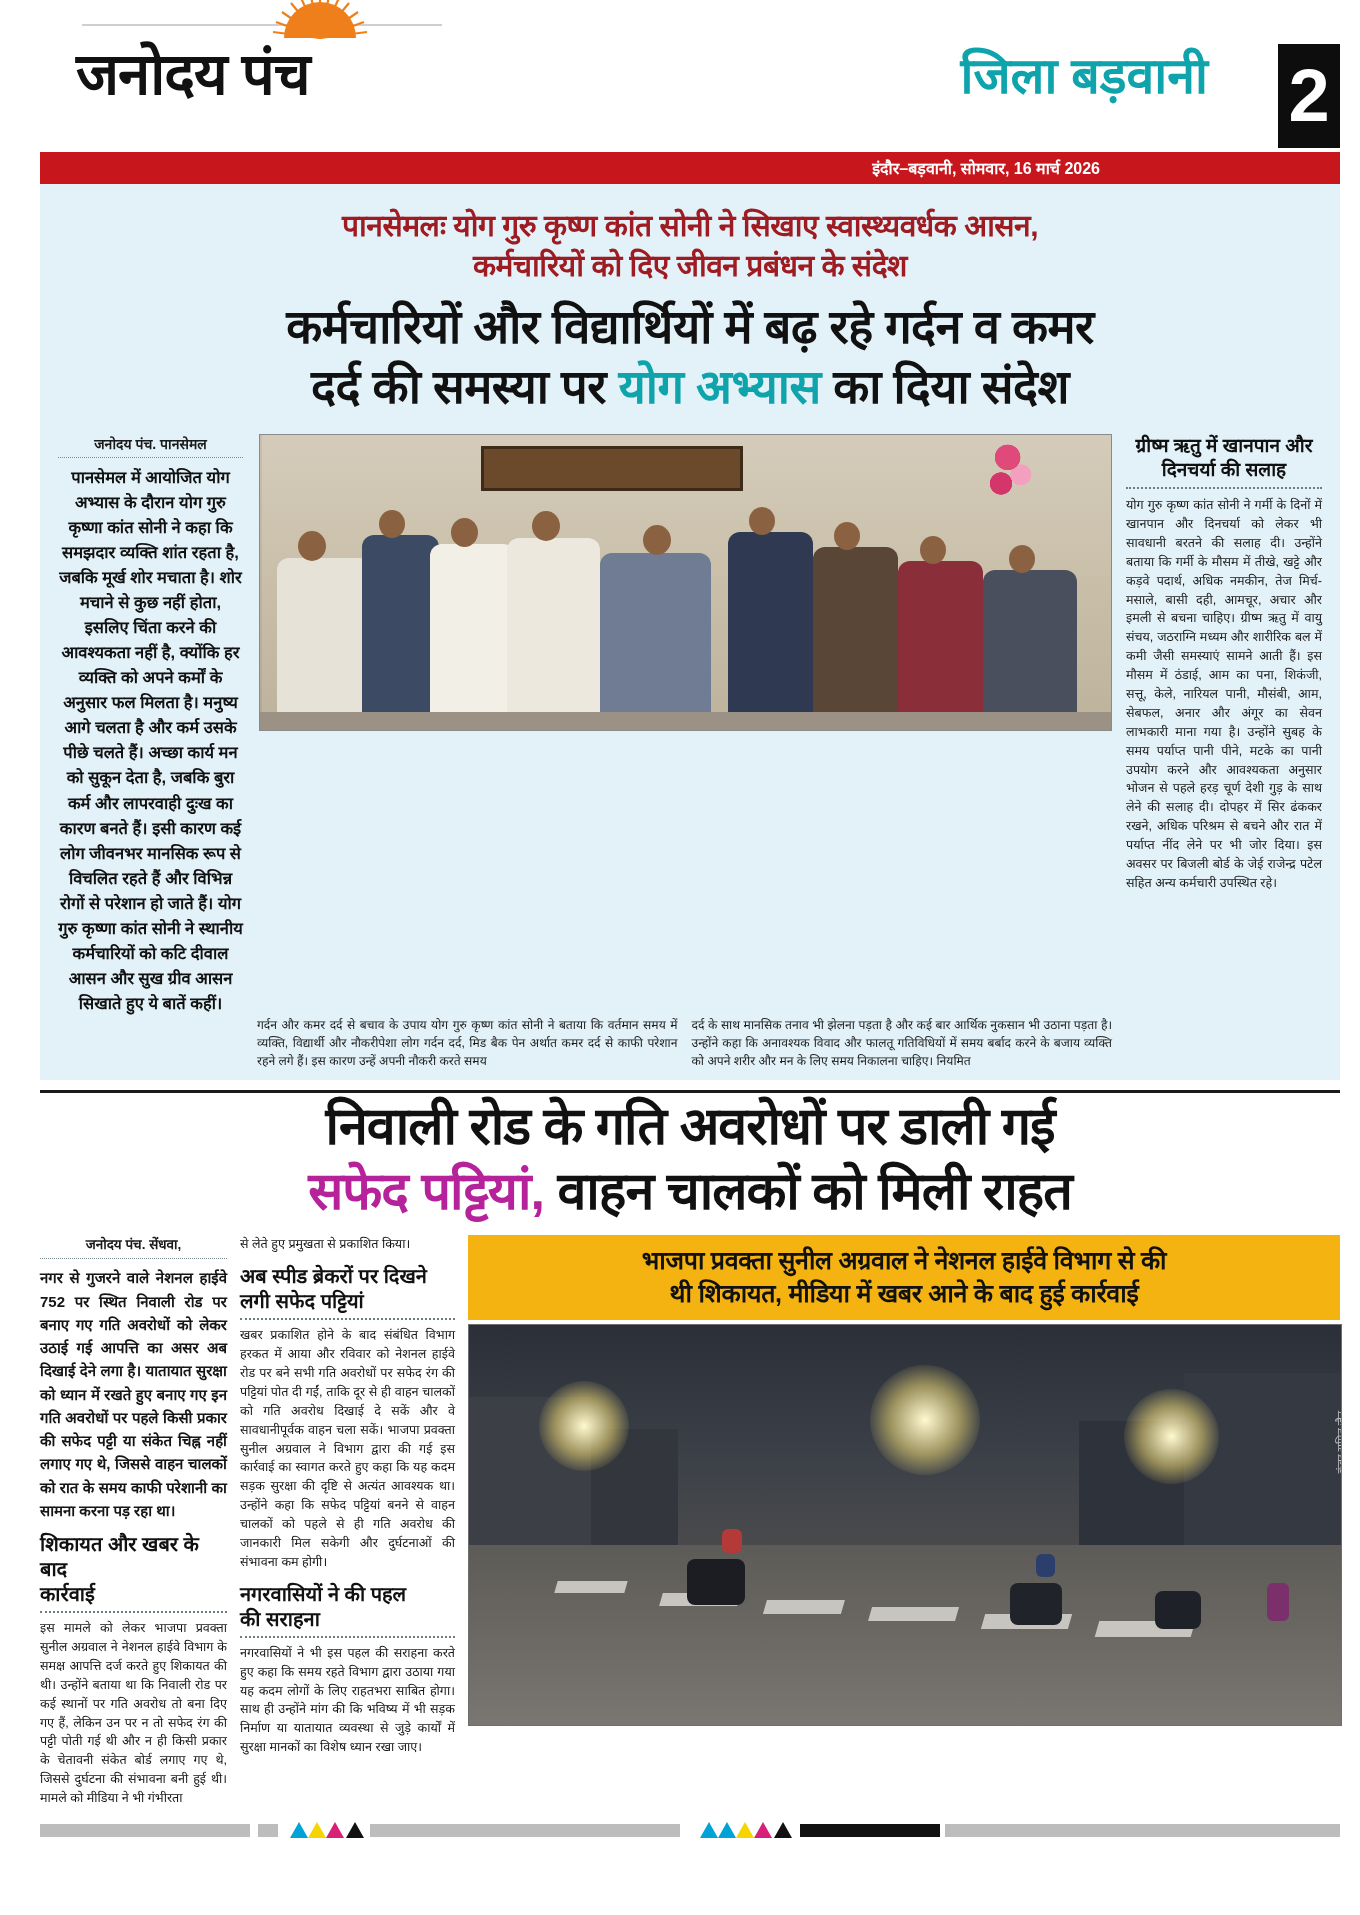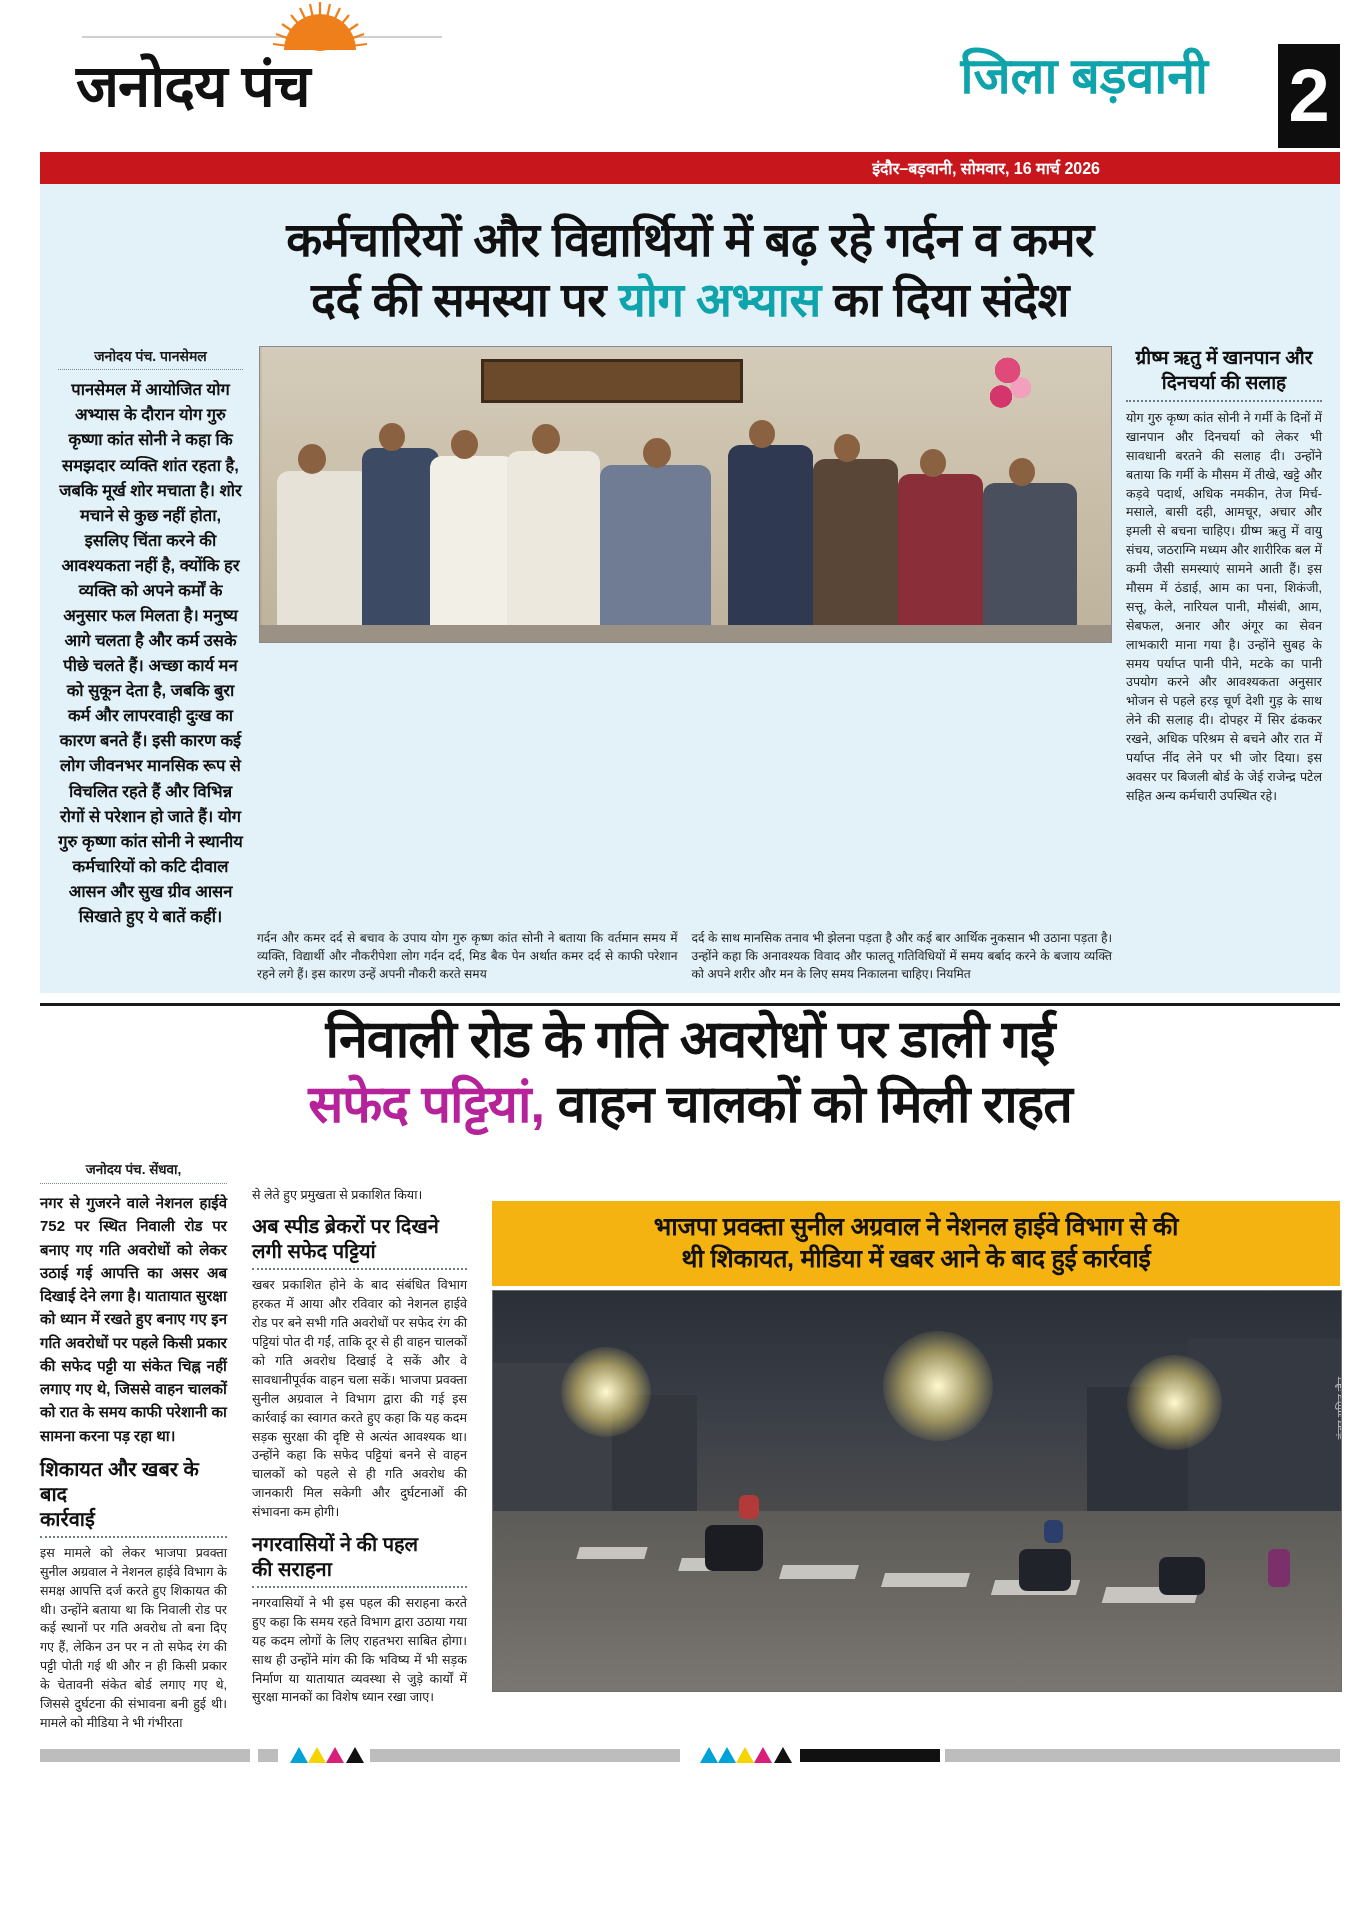--- a/index.html
+++ b/index.html
@@ -8,21 +8,21 @@
     width:1360px;height:1915px;
     background:#ffffff;
     font-family:"Liberation Serif","DejaVu Serif",serif;
     color:#111;
     overflow:hidden;
   }
   .page{position:relative;width:1360px;height:1915px;background:#fff;}
 
   
   .masthead{position:relative;height:152px;background:#fff;}
-  .logo-wrap{position:absolute;left:72px;top:36px;width:420px;}
+  .logo-wrap{position:absolute;left:72px;top:24px;width:420px;}
   .logo-rule{width:360px;height:2px;background:#cfcfcf;margin-left:10px;}
   .logo-text{
     position:relative;
     font-family:"Liberation Sans","DejaVu Sans",sans-serif;
     font-weight:bold;font-size:58px;letter-spacing:-1px;
     color:#111;line-height:1.05;margin-top:18px;margin-left:4px;
   }
   .sun{
     position:absolute;left:200px;top:-36px;width:96px;height:52px;
     overflow:hidden;pointer-events:none;
@@ -108,21 +108,21 @@
   .thickrule{margin:10px 20px 0 40px;height:3px;background:#1a1a1a;}
 
   
   .story2{position:relative;margin:0 20px 0 40px;padding-top:1px;}
   .headline2{
     text-align:center;color:#111;
     font-family:"Liberation Sans","DejaVu Sans",sans-serif;
     font-weight:bold;font-size:52px;line-height:1.24;letter-spacing:-1px;
   }
   .headline2 .hl-accent{color:#b5229a;}
-  .s2-body{display:flex;gap:25px;margin-top:24px;align-items:center;}
+  .s2-body{display:flex;gap:13px;margin-top:12px;align-items:flex-start;}
   .s2-col{width:187px;flex:0 0 187px;}
   .s2-col2{width:215px;flex:0 0 215px;}
   .s2-right{flex:1 1 auto;}
   .col-byline{
     text-align:center;font-size:13.5px;font-weight:bold;color:#1a1a1a;
     font-family:"Liberation Sans","DejaVu Sans",sans-serif;
     padding-bottom:5px;border-bottom:1px dotted #7b8a90;margin-bottom:7px;
   }
   .col-text{
     font-size:15px;line-height:1.55;text-align:justify;color:#151515;
@@ -207,20 +207,24 @@
     <div class="district">जिला बड़वानी</div>
     <div class="pagenum">2</div>
   </div>
 
   <div class="datebar">
     <div class="dt">इंदौर–बड़वानी, सोमवार, 16 मार्च 2026</div>
   </div>
 
   <div class="story1">
 
+    <div class="kicker">
+      <div>पानसेमलः योग गुरु कृष्ण कांत सोनी ने सिखाए स्वास्थ्यवर्धक आसन,</div>
+      <div>कर्मचारियों को दिए जीवन प्रबंधन के संदेश</div>
+    </div>
 
     <div class="headline1">
       <div>कर्मचारियों और विद्यार्थियों में बढ़ रहे गर्दन व कमर</div>
       <div>
         <span>दर्द की समस्या पर </span><span class="hl-accent">योग अभ्यास</span><span> का दिया संदेश</span>
       </div>
     </div>
 
     <div class="s1-body">
 

